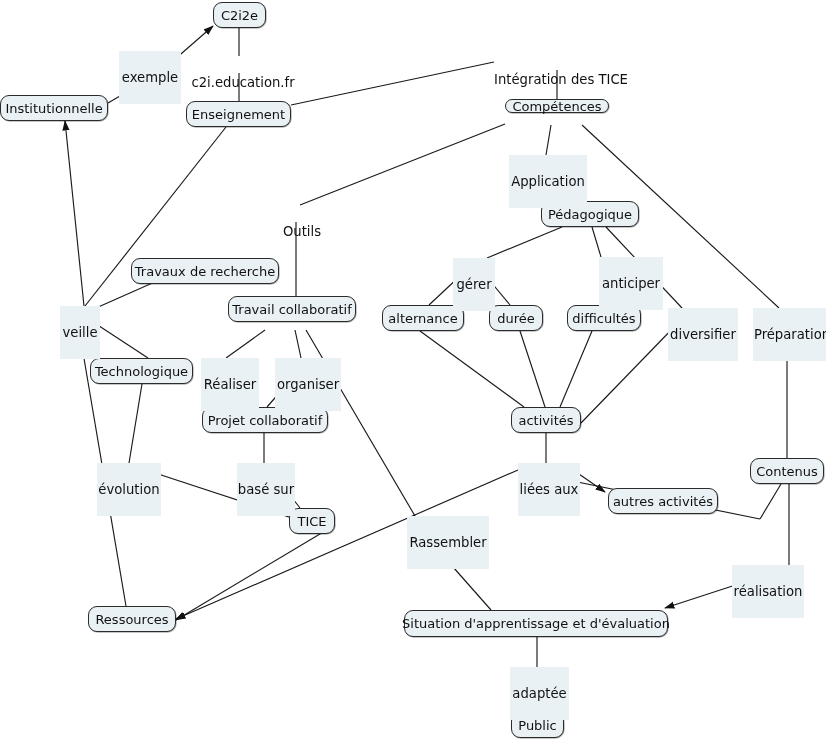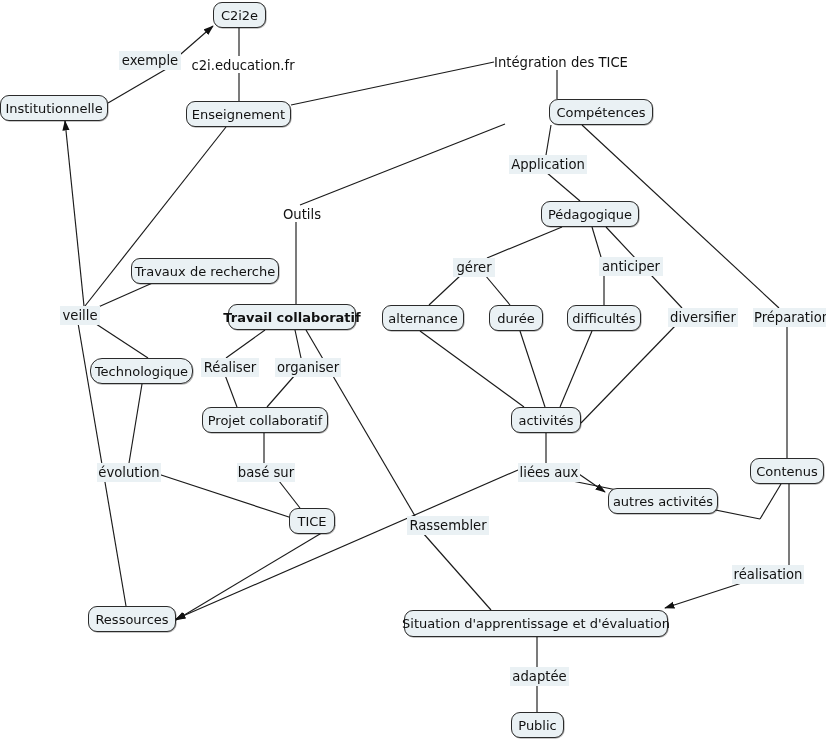--- a/index.html
+++ b/index.html
@@ -49,21 +49,21 @@
     height: 26px;
     box-shadow: 0.7px 0.7px 0 rgba(0,0,0,0.30);
   }
   .link-label {
     position: absolute;
     background: #eaf1f4;
     color: #111111;
     font-size: 13.2px;
     line-height: 1;
     white-space: nowrap;
-    padding: 1px 2px;
+    padding: 18px 2px;
     display: flex;
     align-items: center;
     justify-content: center;
     height: 17px;
   }
   .link-label.plain {
     background: transparent;
   }
 </style>
 </head>
@@ -131,42 +131,42 @@
   <div id="node-layer">
       <div class="node" style="left: 213px; top: 2px; width: 53px; height: 26px;">
         <span>C2i2e</span>
       </div>
       <div class="node" style="left: 0px; top: 95px; width: 108px; height: 26px;">
         <span>Institutionnelle</span>
       </div>
       <div class="node" style="left: 186px; top: 101px; width: 105px; height: 26px;">
         <span>Enseignement</span>
       </div>
-      <div class="node" style="left: 505px; top: 99px; width: 104px; height: 26px; margin-left: 44px;">
+      <div class="node" style="left: 505px; top: 99px; width: 104px; height: 14px;">
         <span>Compétences</span>
       </div>
       <div class="node" style="left: 541px; top: 201px; width: 98px; height: 26px;">
         <span>Pédagogique</span>
       </div>
       <div class="node" style="left: 131px; top: 258px; width: 148px; height: 26px;">
         <span>Travaux de recherche</span>
       </div>
-      <div class="node" style="left: 228px; top: 304px; width: 128px; height: 26px; font-weight: bold;">
+      <div class="node" style="left: 228px; top: 296px; width: 128px; height: 26px;">
         <span>Travail collaboratif</span>
       </div>
       <div class="node" style="left: 382px; top: 305px; width: 82px; height: 26px;">
         <span>alternance</span>
       </div>
       <div class="node" style="left: 489px; top: 305px; width: 54px; height: 26px;">
         <span>durée</span>
       </div>
       <div class="node" style="left: 567px; top: 305px; width: 74px; height: 26px;">
         <span>difficultés</span>
       </div>
-      <div class="node" style="left: 90px; top: 358px; width: 103px; height: 26px; border-radius: 12px;">
+      <div class="node" style="left: 90px; top: 358px; width: 103px; height: 26px;">
         <span>Technologique</span>
       </div>
       <div class="node" style="left: 202px; top: 407px; width: 126px; height: 26px;">
         <span>Projet collaboratif</span>
       </div>
       <div class="node" style="left: 511px; top: 407px; width: 70px; height: 26px;">
         <span>activités</span>
       </div>
       <div class="node" style="left: 750px; top: 458px; width: 74px; height: 26px;">
         <span>Contenus</span>

